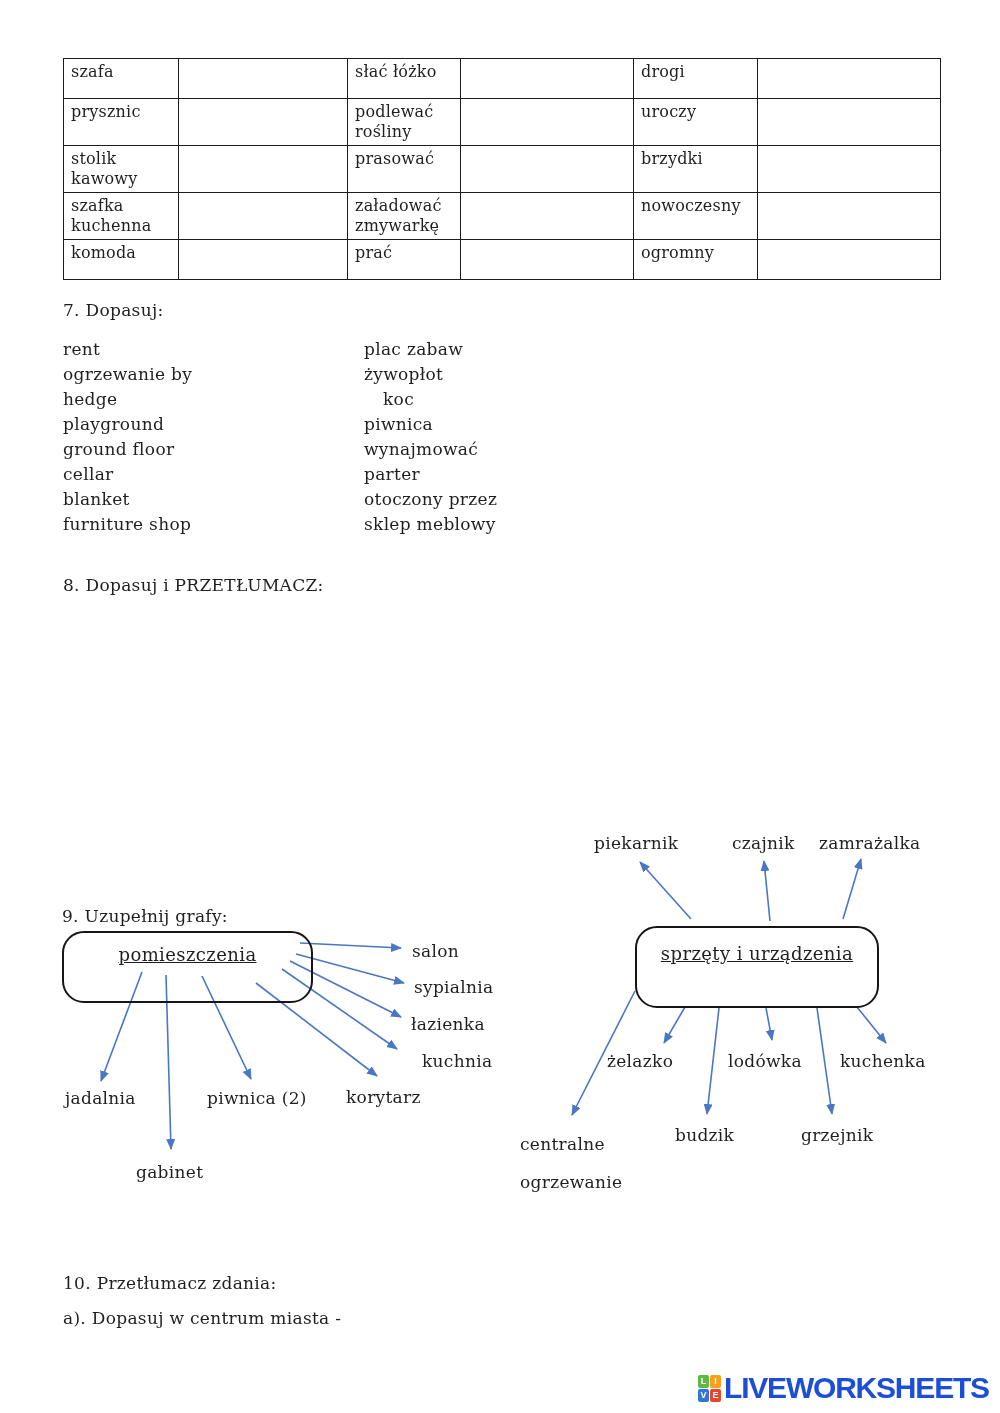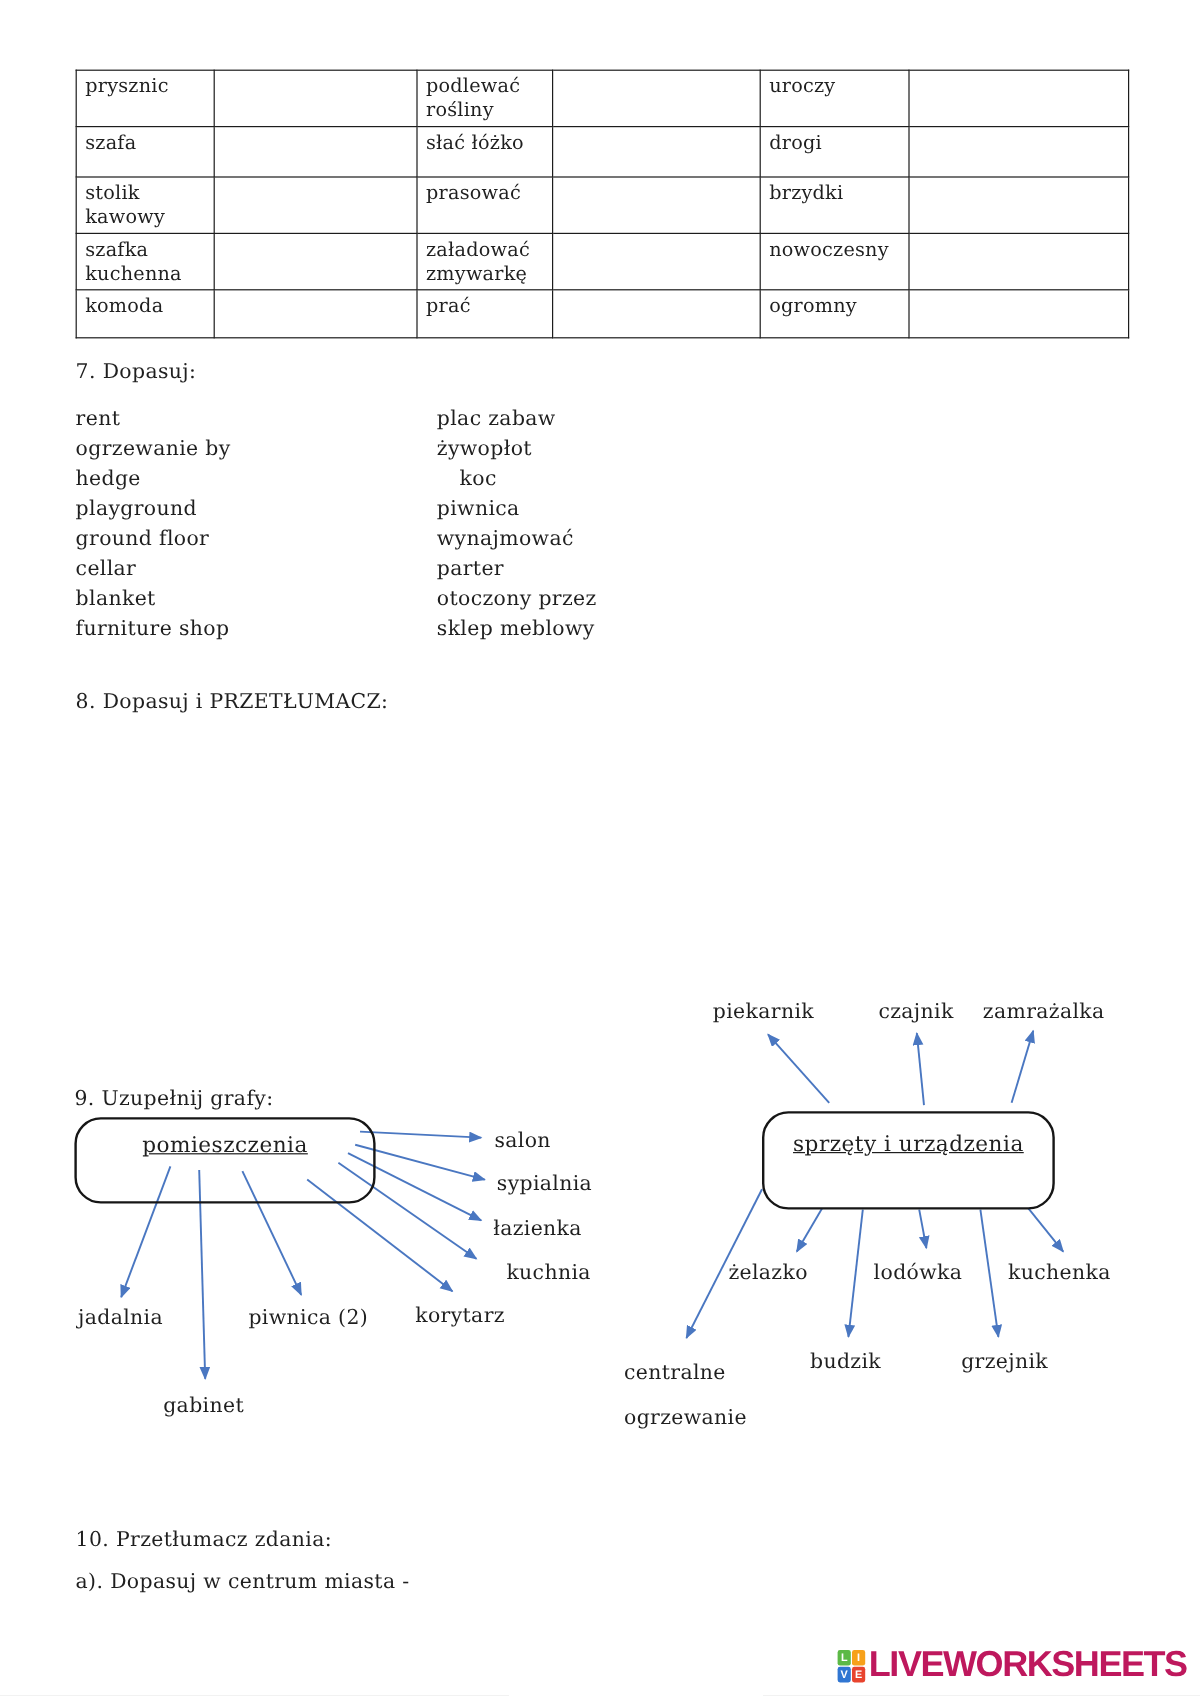--- a/index.html
+++ b/index.html
@@ -79,52 +79,52 @@
     display:flex;align-items:center;justify-content:center;
     color:#fff;font-family:"Liberation Sans",sans-serif;font-weight:bold;
     font-size:9px;border-radius:2px;
   }
   #logo-icon span:nth-child(1){background:#5cb946}
   #logo-icon span:nth-child(2){background:#f7a11a}
   #logo-icon span:nth-child(3){background:#3076d2}
   #logo-icon span:nth-child(4){background:#e8442e}
   #logo-word{
     font-family:"Liberation Sans",sans-serif;font-weight:bold;
-    font-size:30px;letter-spacing:-1.2px;color:#be185d;white-space:nowrap;
+    font-size:30px;letter-spacing:-1.2px;color:#1d4ed8;white-space:nowrap;
   }
 </style>
 </head>
 <body>
 
 <div id="canvas">
 
   <table id="vocab-table">
     <colgroup>
         <col class="c1">
         <col class="c2">
         <col class="c3">
         <col class="c4">
         <col class="c5">
         <col class="c6">
       </colgroup>
     <tbody>
         <tr>
+      <td>szafa</td>
+      <td></td>
+      <td>słać łóżko</td>
+      <td></td>
+      <td>drogi</td>
+      <td></td>
+    </tr>
+    <tr>
       <td>prysznic</td>
       <td></td>
       <td>podlewać rośliny</td>
       <td></td>
       <td>uroczy</td>
-      <td></td>
-    </tr>
-    <tr>
-      <td>szafa</td>
-      <td></td>
-      <td>słać łóżko</td>
-      <td></td>
-      <td>drogi</td>
       <td></td>
     </tr>
     <tr>
       <td>stolik kawowy</td>
       <td></td>
       <td>prasować</td>
       <td></td>
       <td>brzydki</td>
       <td></td>
     </tr>

